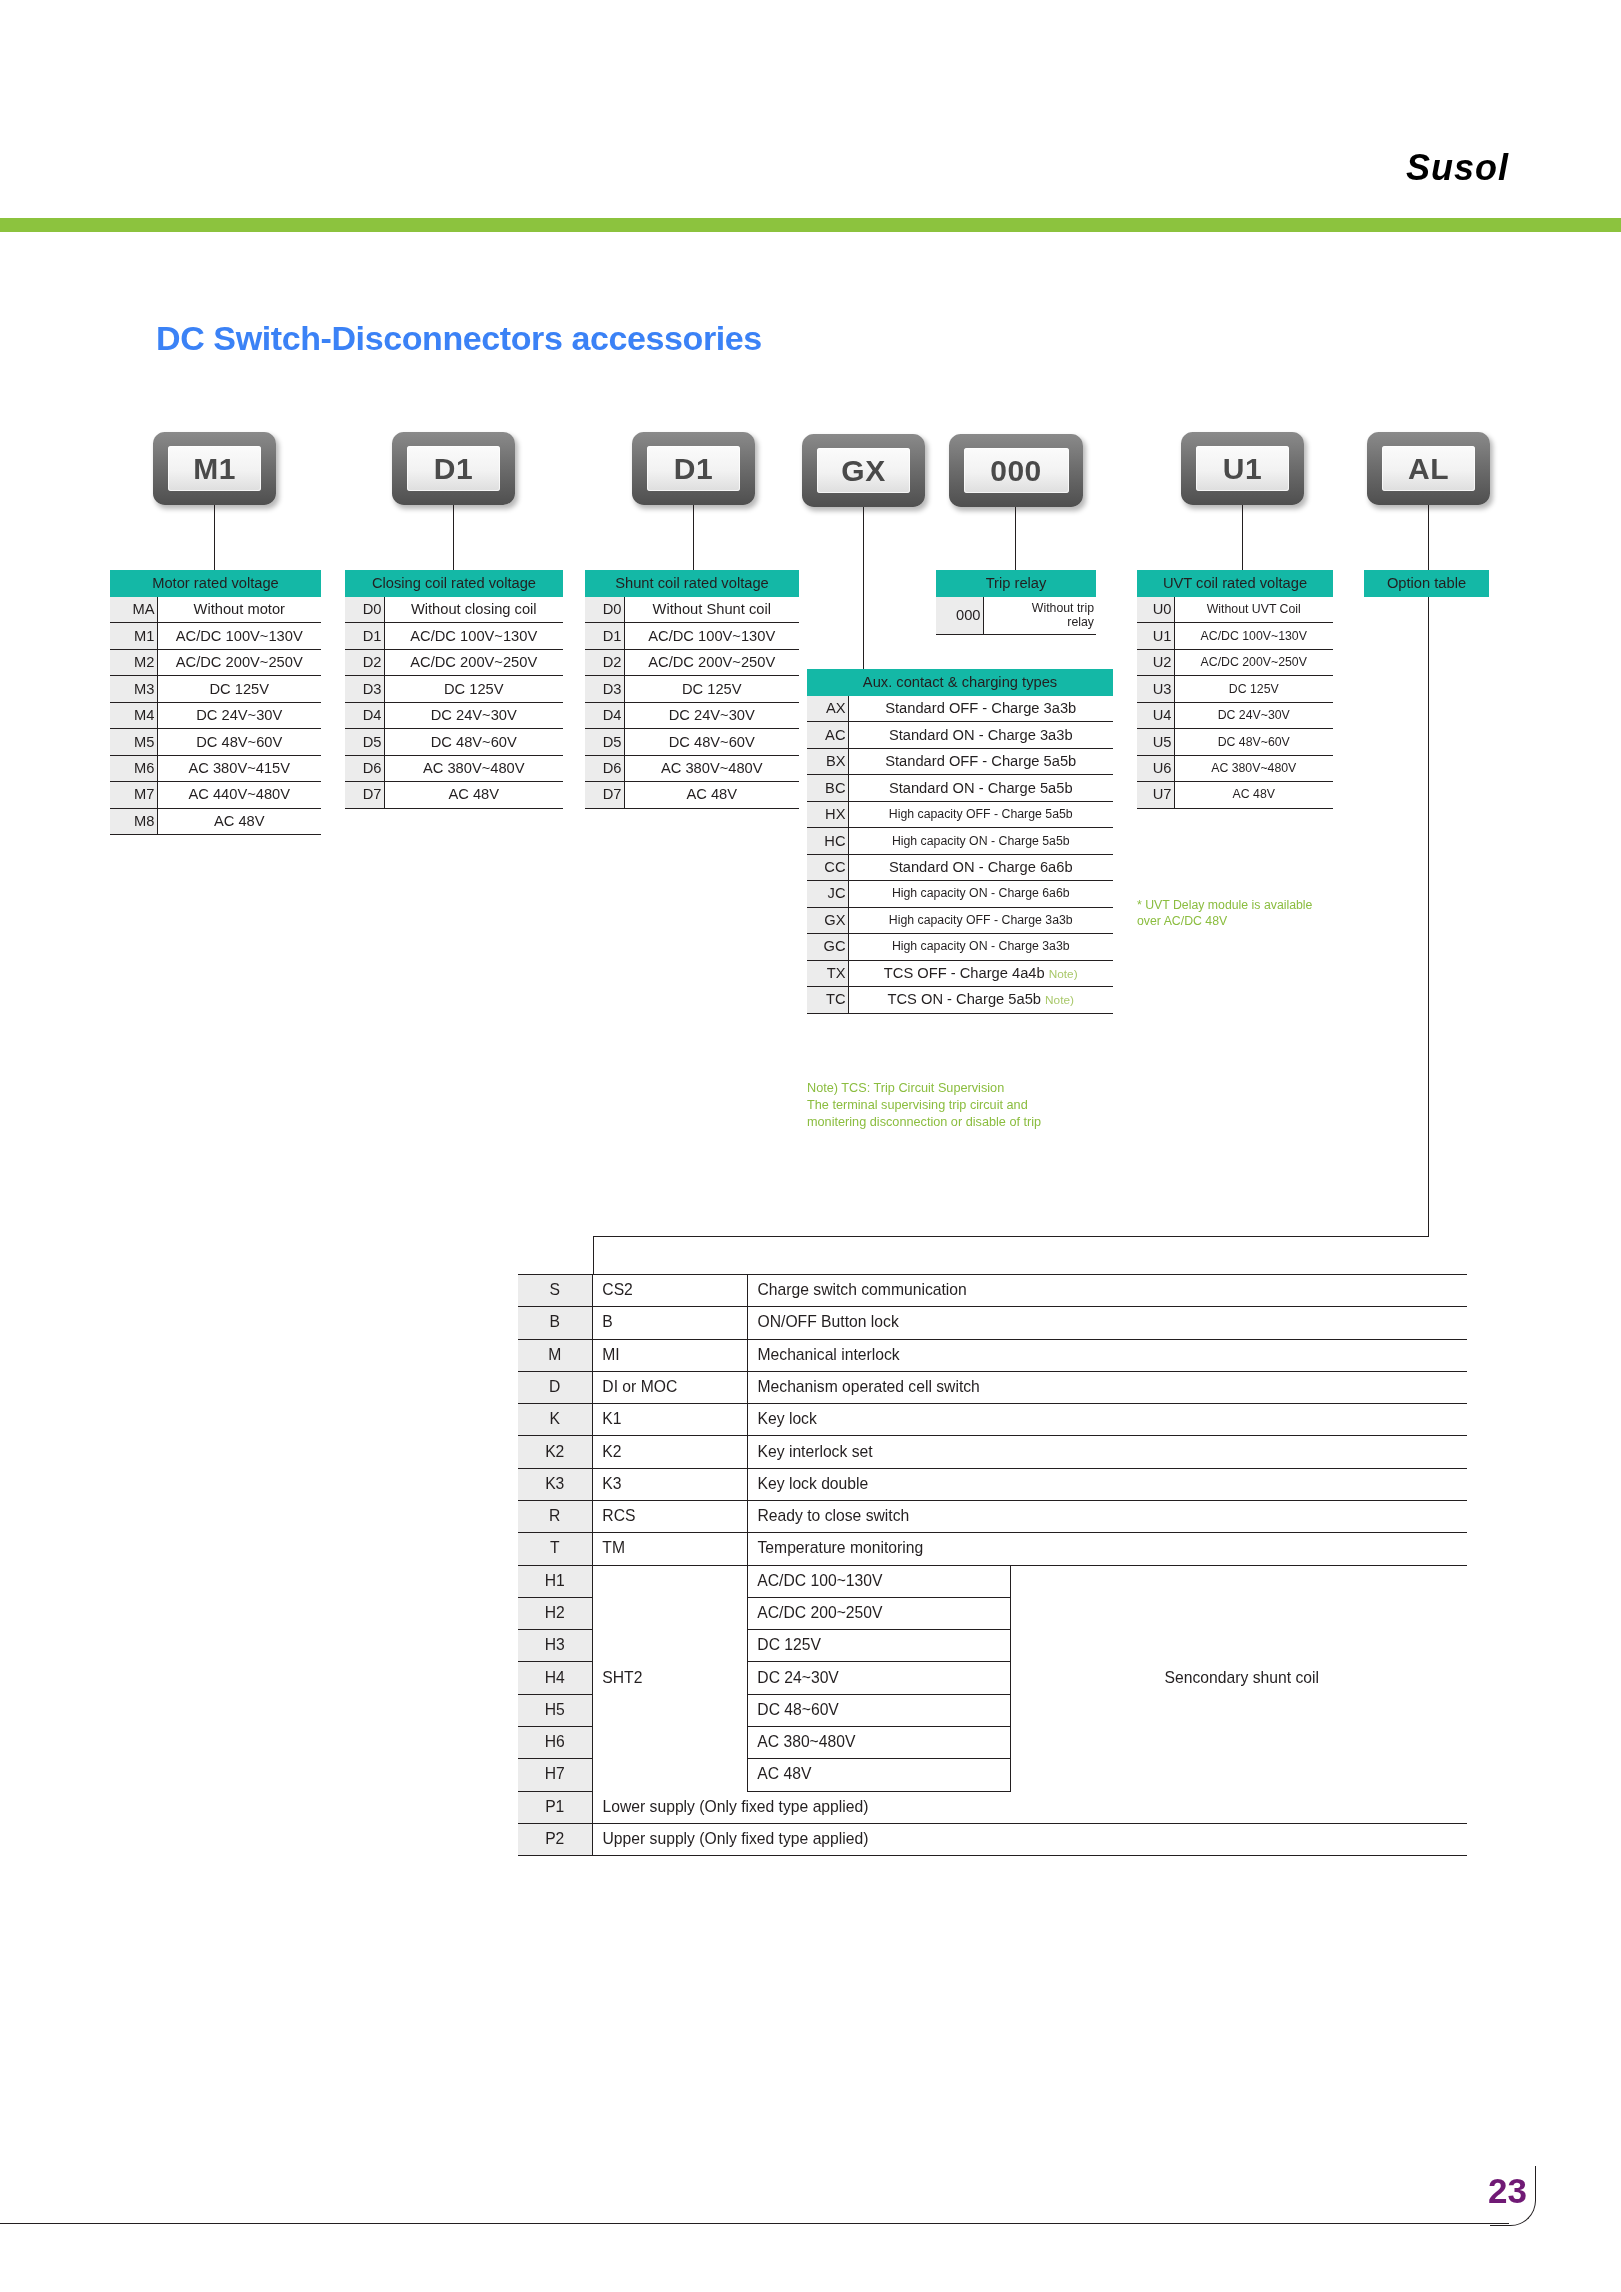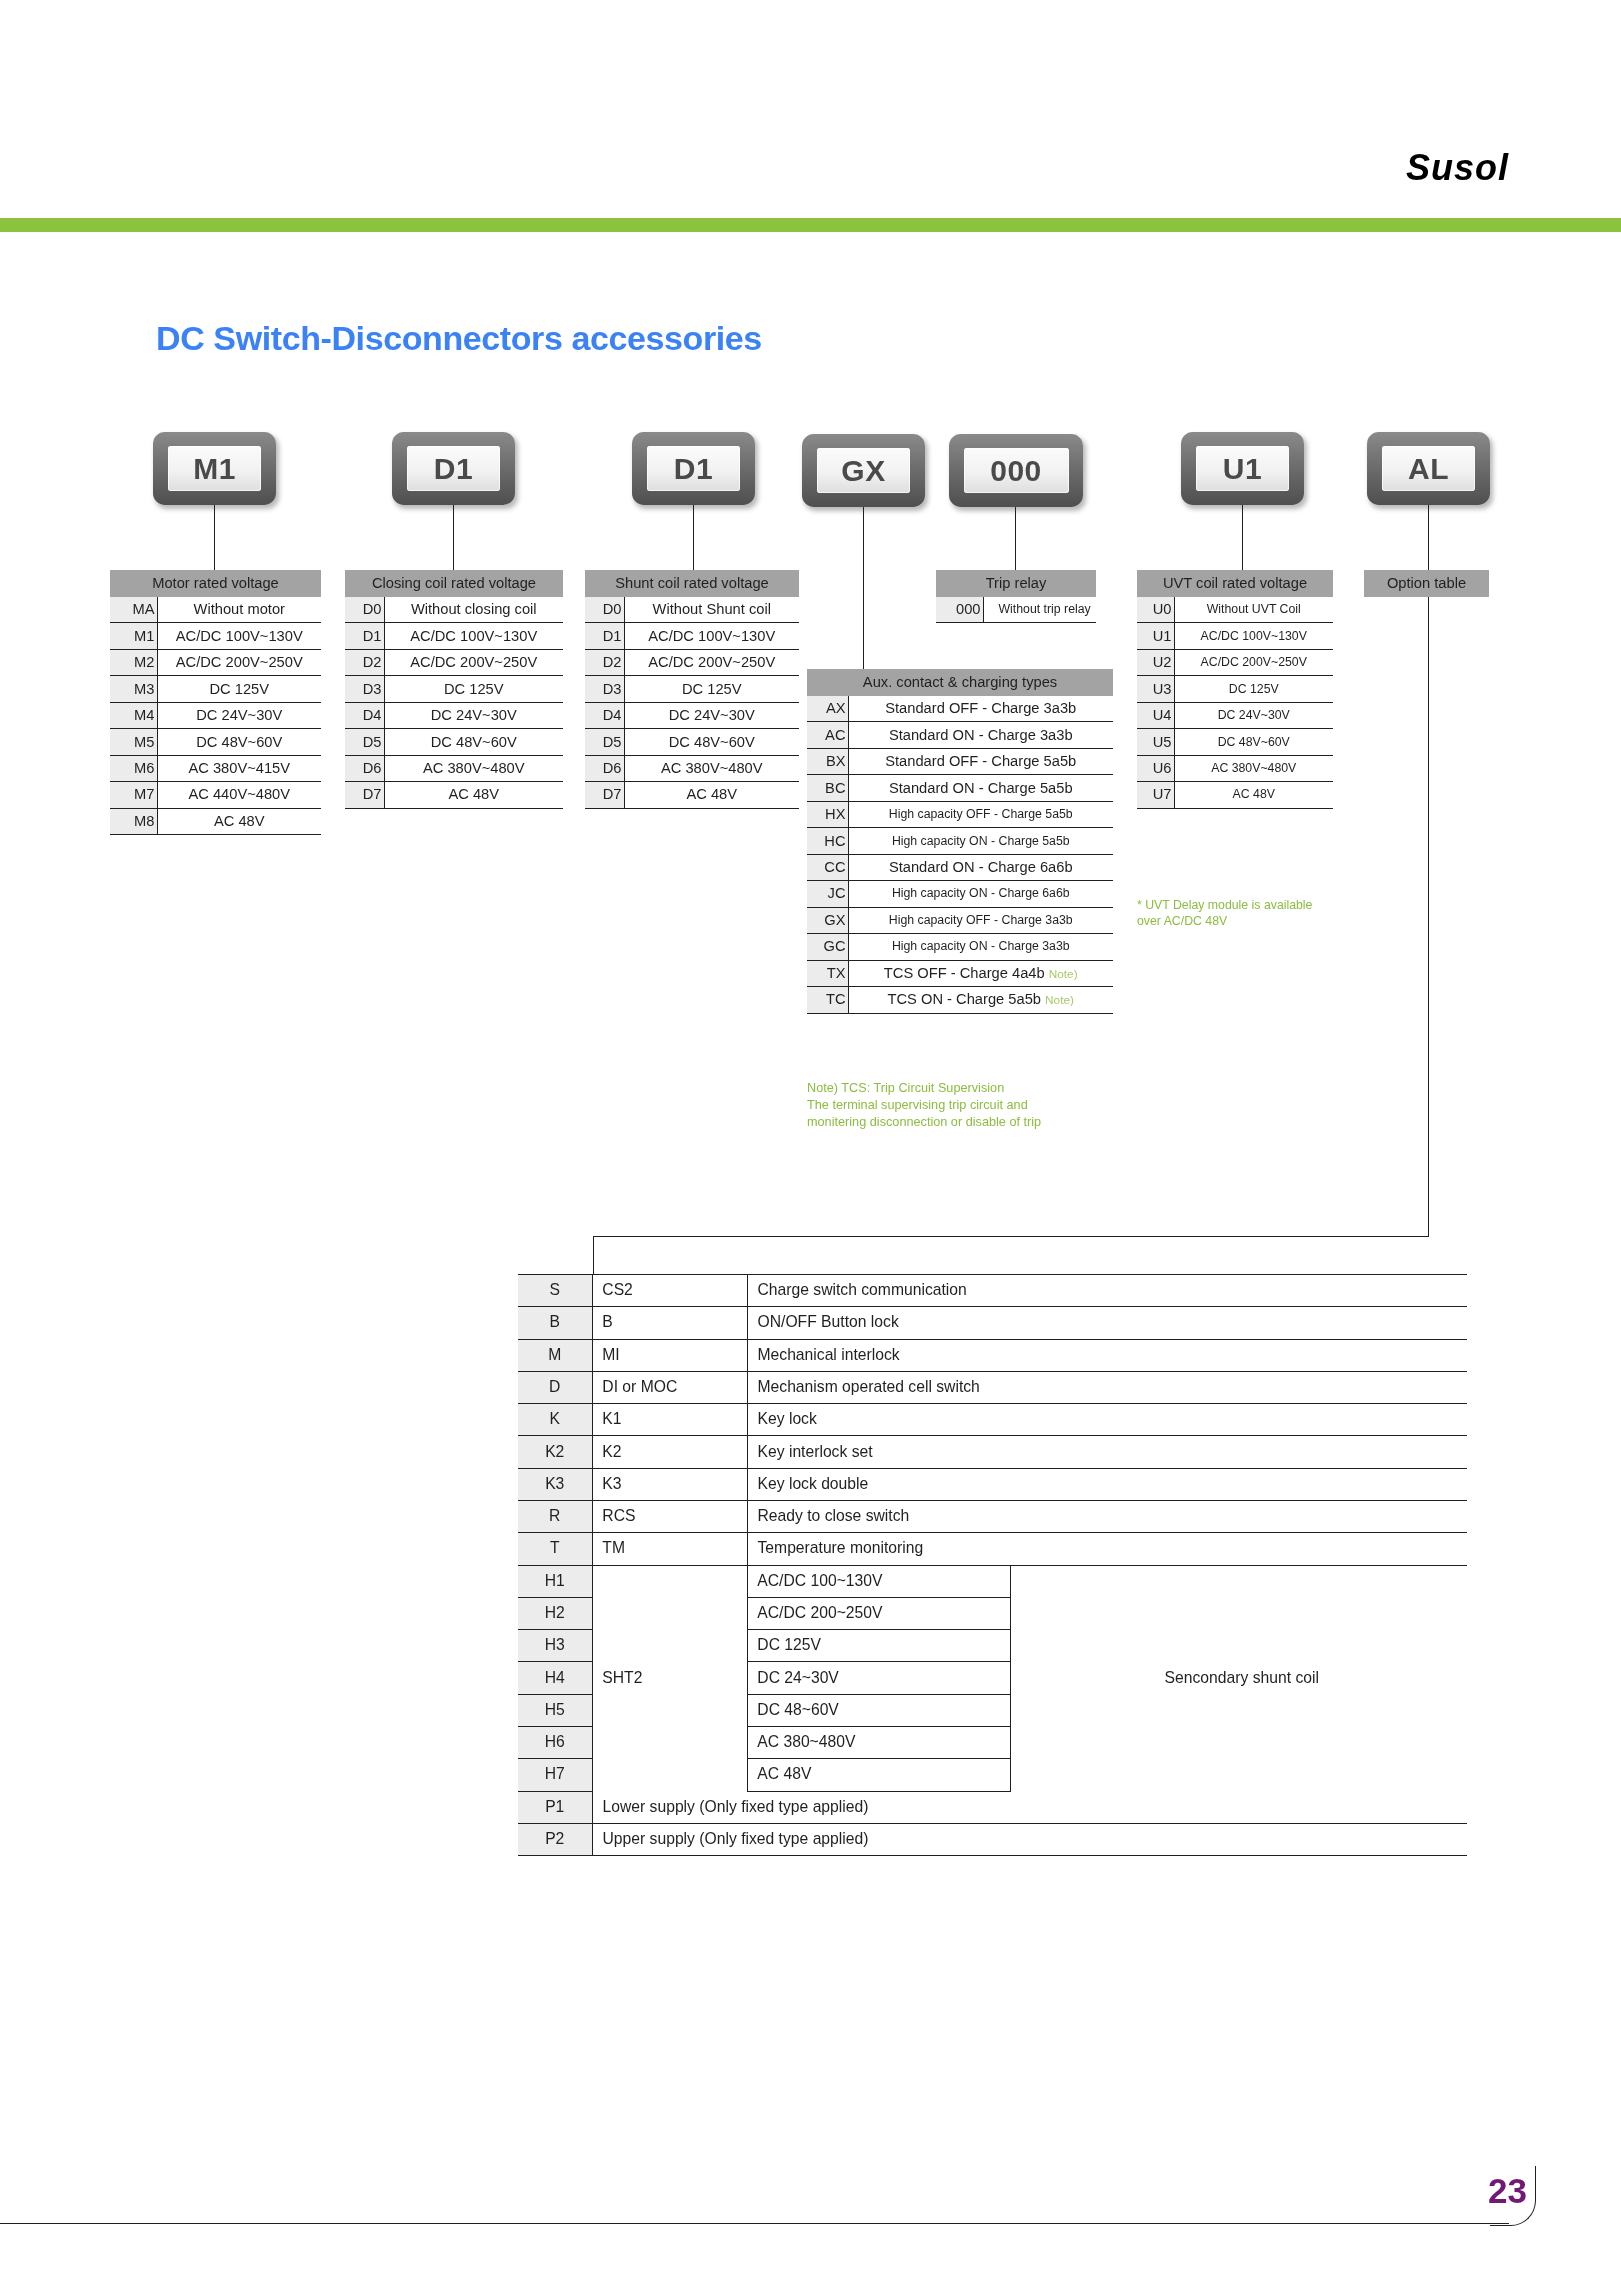--- a/index.html
+++ b/index.html
@@ -55,21 +55,21 @@
   .badge.wide{width:134px;}
   .badge.wide .inner{width:105px;}
 
   
   .vline{position:absolute;width:1px;background:#231f20;}
   .hline{position:absolute;height:1px;background:#231f20;}
 
   
   .sect{position:absolute;}
   .sect .hdr{
-    background:#a3a3a3;
+    background:#14b8a6;
     color:#231f20;
     font-size:14.7px;
     text-align:center;
     padding:4.9px 0 5.9px 0;
     line-height:1.1;
   }
   table.spec{
     border-collapse:collapse;
     width:100%;
     table-layout:fixed;
@@ -81,21 +81,21 @@
     height:16.7px;
     background:#ffffff;
   }
   table.spec td.code{
     background:#ececec;
     text-align:right;
     border-right:1px solid #231f20;
     font-size:14.7px;
   }
   table.spec td.val{text-align:center;}
-  table.spec td.val.left{text-align:left;padding-left:15px;}
+  table.spec td.val.left{text-align:right;padding-left:21px;}
   table.spec td.sm{font-size:12.3px;}
   .note{
     position:absolute;
     font-size:12.7px;
     line-height:1.32;
     color:#8bbd3f;
   }
   .note.small{font-size:12.3px;}
   .notemark{color:#a9c86a;font-size:11.8px;}
 

